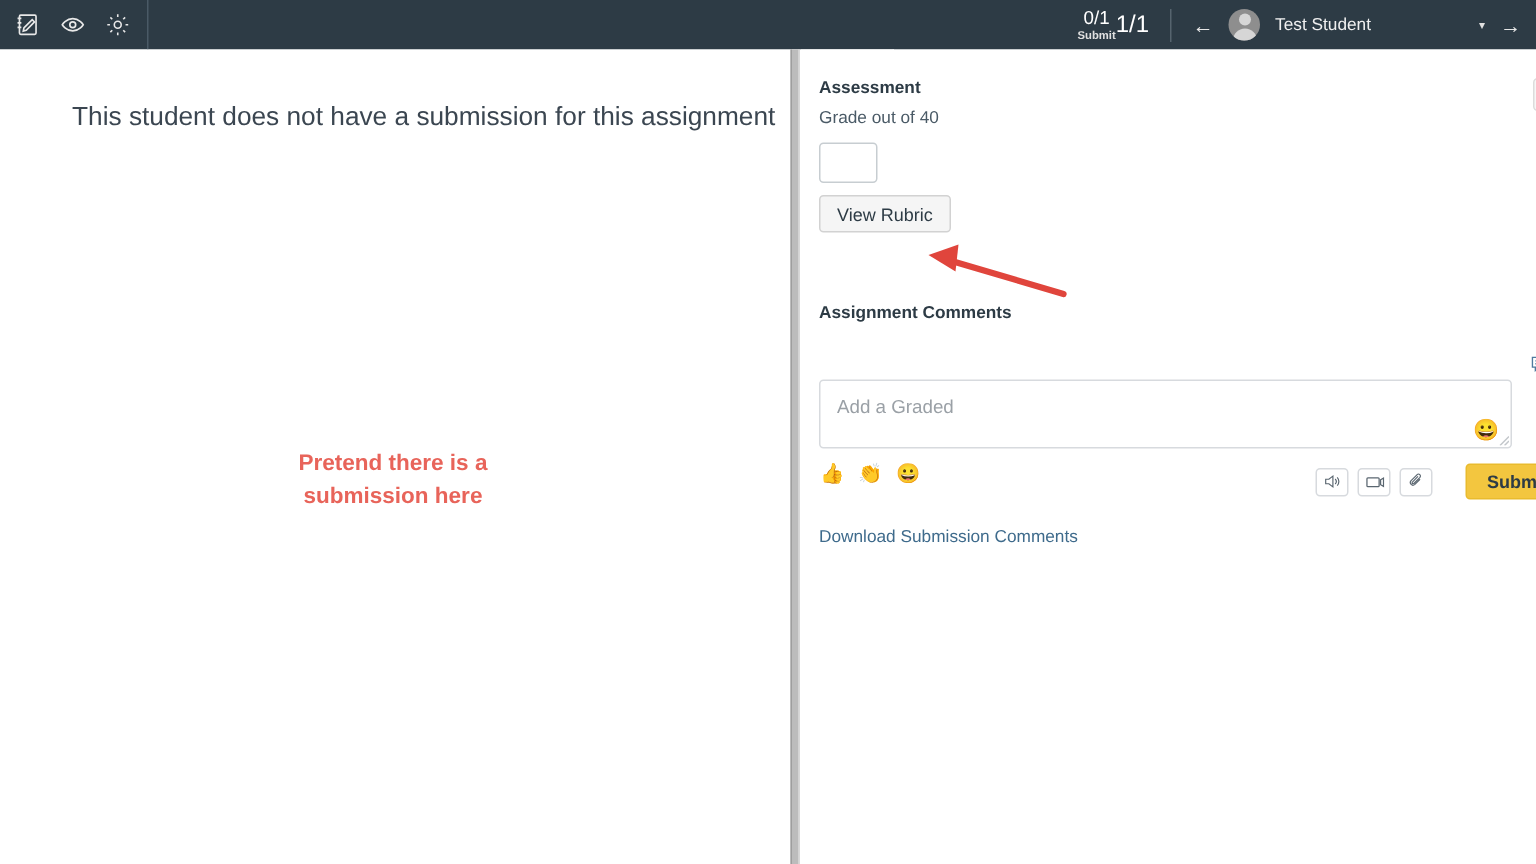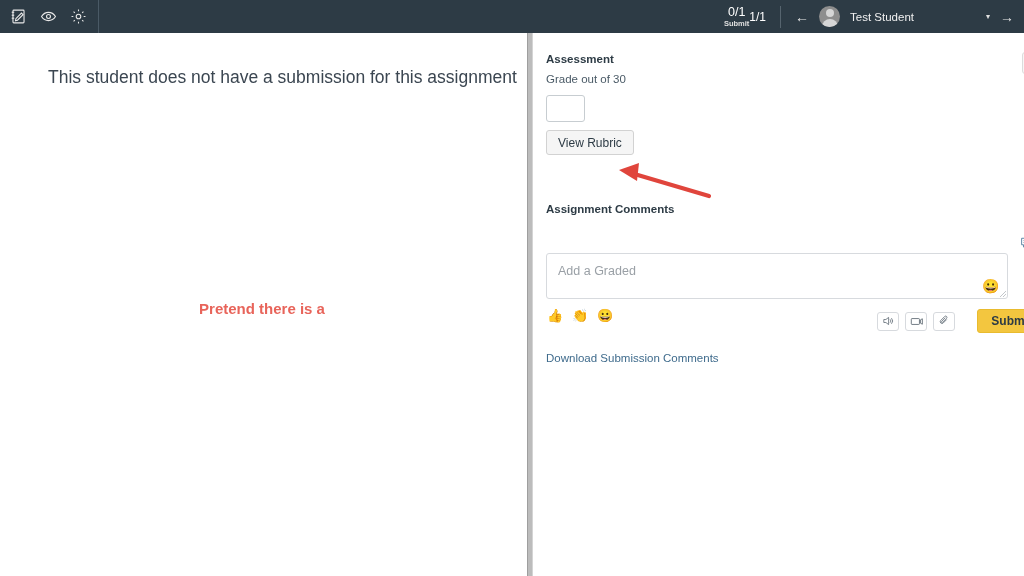--- a/index.html
+++ b/index.html
@@ -37,21 +37,21 @@
   }
   .tb-title-main { font-size: 12.5px; line-height: 14px; color: #f2f2f2; font-weight: 400; }
   .tb-title-sub  { font-size: 8.5px; line-height: 11px; color: #d8d8d8; font-weight: 700; letter-spacing: .1px; }
 
   .tb-spacer { flex: 1 1 auto; }
 
   .tb-stats { display: flex; align-items: center; height: 33px; padding-right: 14px; }
   .tb-stat { display: flex; flex-direction: column; align-items: center; line-height: 1; }
   .tb-stat-num { font-size: 12.5px; color: #ffffff; }
   .tb-stat-lbl { font-size: 7.5px; color: #e0e0e0; font-weight: 700; margin-top: 2px; }
-  .tb-stat-single { font-size: 12px; color: #ffffff; }
+  .tb-stat-single { font-size: 16px; color: #ffffff; }
 
   .tb-divider { width: 1px; background: #56646e; height: 22px; align-self: center; }
 
   .tb-student {
     display: flex; align-items: center; height: 33px;
     padding: 0 10px 0 14px; gap: 10px;
   }
   .arrow-btn { font-size: 14px; color: #e6e6e6; cursor: pointer; line-height: 1; user-select: none; }
   .avatar {
     width: 21px; height: 21px; border-radius: 50%;
@@ -248,37 +248,38 @@
     <span class="tb-student-name">Test Student</span>
     <span class="tb-caret">▾</span>
     <span class="arrow-btn">→</span>
   </div>
 </div>
 
 <div class="left-pane">
   <div class="no-submission">This student does not have a submission for this assignment</div>
   <div class="pretend">
     <div>Pretend there is a</div>
+    <div>submission here</div>
   </div>
 </div>
 
 <div class="pane-divider"></div>
 
 <div class="right-pane">
 
   <div class="assessment-head">Assessment</div>
 
   <div class="edit-btn">
     <svg width="13" height="13" viewBox="0 0 20 20" fill="none" stroke="#6b7780" stroke-width="1.3">
       <path d="M14.2 2.6l3.2 3.2L6.6 16.6 2.5 17.5l.9-4.1z"></path>
       <line x1="12.3" y1="4.5" x2="15.5" y2="7.7"></line>
     </svg>
   </div>
 
-  <div class="grade-label">Grade out of 30</div>
+  <div class="grade-label">Grade out of 40</div>
 
   <input class="grade-input" type="text" value="" style="">
 
   <button class="view-rubric">View Rubric</button>
 
   <div class="arrow-annotation">
     <svg width="110" height="45" viewBox="0 0 110 45">
       <line x1="100" y1="38" x2="22" y2="15" stroke="#e0453c" stroke-width="4.2" stroke-linecap="round"></line>
       <polygon points="10,12 30,5 28,23" fill="#e0453c"></polygon>
     </svg>

